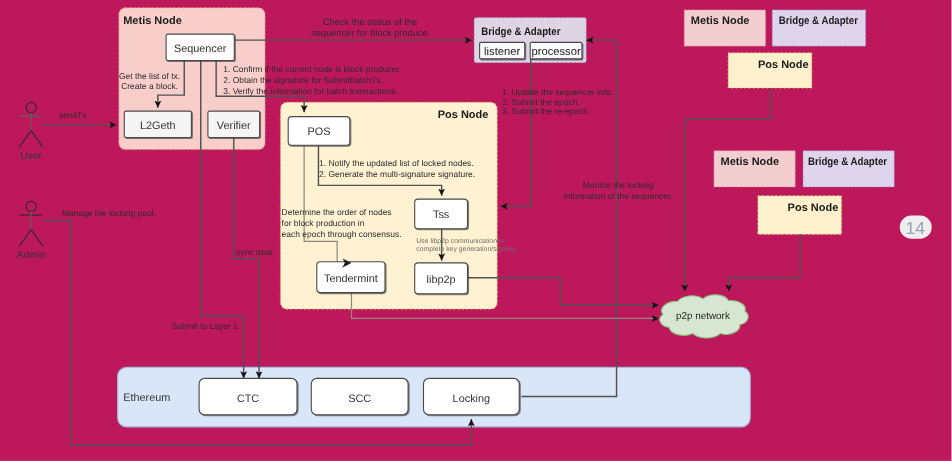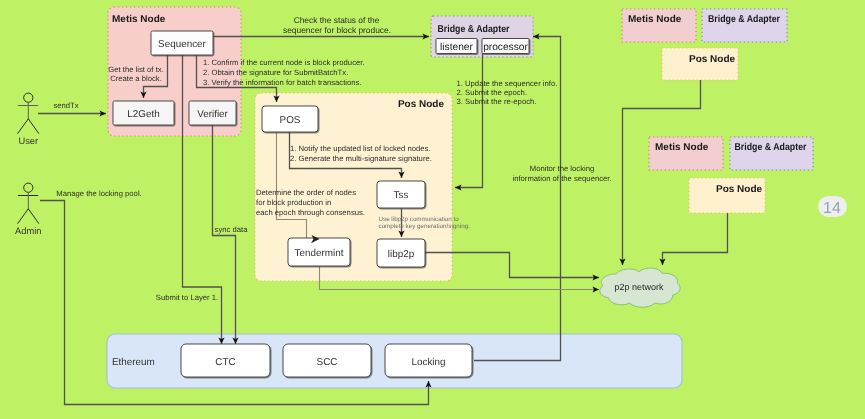--- a/index.html
+++ b/index.html
@@ -1,18 +1,18 @@
 <!DOCTYPE html>
 <html><head>
 <meta charset="utf-8">
 <style>
   html,body{margin:0;padding:0;background:#ffffff;}
   body{width:865px;height:419px;overflow:hidden;
        font-family:"Liberation Sans",sans-serif;}
-  #stage{position:relative;width:865px;height:419px;background:#bef264;}
+  #stage{position:relative;width:865px;height:419px;background:#be185d;}
   svg#diagram{position:absolute;left:0;top:0;display:block;}
   text{font-family:"Liberation Sans",sans-serif;fill:#1f1f1f;-webkit-font-smoothing:antialiased;text-rendering:geometricPrecision;}
   .lbl{font-size:9px;}
   .lbl3{font-size:9.3px;fill:#333;}
   .lbl2{font-size:10.2px;fill:#222;}
   .grp-title{font-size:10px;font-weight:bold;fill:#1a1a1a;}
   .node-lbl{font-size:9.9px;fill:#333;}
   .sm{font-size:7.7px;fill:#2b2b2b;}
   .sm2{font-size:8.4px;fill:#2b2b2b;}
   .tiny{font-size:6.25px;fill:#6b6b6b;}

